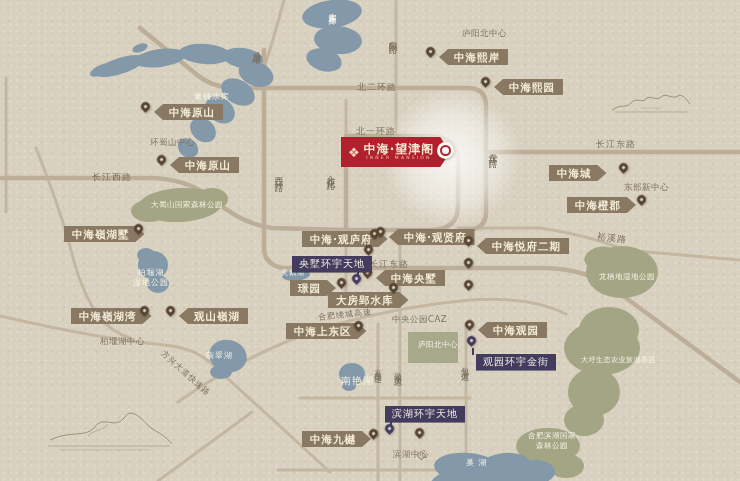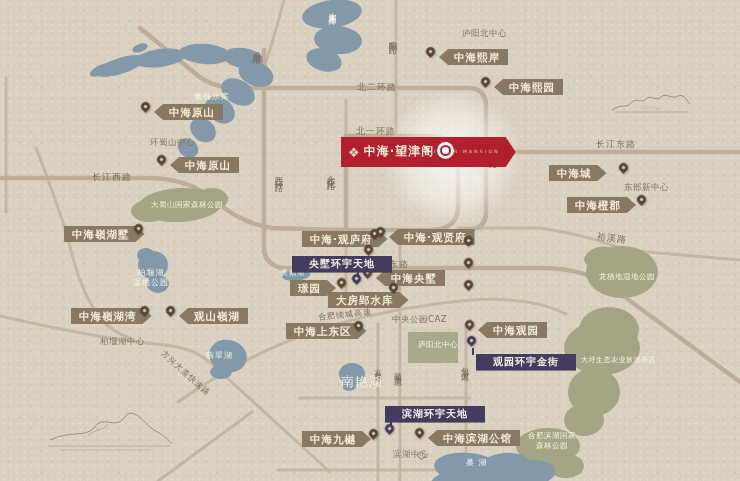--- a/index.html
+++ b/index.html
@@ -20,35 +20,35 @@
   .wl{position:absolute;color:rgba(248,245,232,.95);font-size:8px;letter-spacing:1px;white-space:pre-line;text-align:center;line-height:1.3;}
   .pl{position:absolute;color:rgba(250,248,236,.95);font-size:7.5px;letter-spacing:.5px;white-space:pre-line;text-align:center;line-height:1.35;}
   .v{writing-mode:vertical-rl;text-orientation:upright;letter-spacing:2px;}
   
   .badge{position:absolute;height:16px;line-height:16px;background:#8a7962;color:#f3ecd9;
          font-size:10.5px;font-weight:bold;letter-spacing:1px;white-space:nowrap;
          filter:drop-shadow(0 1px 0 rgba(80,62,42,.45));}
   .b-left{padding:0 8px 0 15px;clip-path:polygon(9px 0,100% 0,100% 100%,9px 100%,0 50%);}
   .b-right{padding:0 15px 0 8px;clip-path:polygon(0 0,calc(100% - 9px) 0,100% 50%,calc(100% - 9px) 100%,0 100%);}
   .purple{position:absolute;height:16px;line-height:16px;background:#433c5f;color:#f1eee4;
-          font-size:10px;font-weight:bold;letter-spacing:1px;padding:0 17px;white-space:nowrap;
+          font-size:10px;font-weight:normal;letter-spacing:1px;padding:0 7px;white-space:nowrap;
           filter:drop-shadow(0 1px 0 rgba(40,34,60,.5));}
   .stem{position:absolute;width:2px;height:7px;background:#433c5f;}
   
   .pin{position:absolute;width:9px;height:9px;background:#584634;border-radius:50% 50% 50% 0;
        transform:rotate(-45deg);filter:drop-shadow(0 1px 1px rgba(60,45,30,.4));}
   .pin::after{content:"";position:absolute;width:3px;height:3px;background:#e9e1cd;border-radius:50%;top:3px;left:3px;}
   .pin.pp{background:#433c5f;}
   
   .hero{position:absolute;left:341px;top:137px;height:30px;display:flex;align-items:center;gap:4px;
         background:#b2202d;color:#f6ead6;padding:0 16px 0 7px;
         clip-path:polygon(0 0,calc(100% - 10px) 0,100% 50%,calc(100% - 10px) 100%,0 100%);
         filter:drop-shadow(0 1px 2px rgba(90,20,25,.5));}
   .hero-logo{font-size:13px;line-height:1;color:#f2ddc2;}
-  .hero-text{display:flex;align-items:center;line-height:1.1;}
+  .hero-text{display:flex;flex-direction:column;align-items:center;line-height:1.1;}
   .hero-text b{font-size:12px;letter-spacing:1px;font-weight:bold;}
   .hero-text i{font-style:normal;font-size:4.5px;letter-spacing:2.2px;color:rgba(250,230,205,.8);}
   .bullseye{position:absolute;left:437px;top:142px;width:17px;height:17px;border-radius:50%;background:#fdfcf7;
             display:flex;align-items:center;justify-content:center;filter:drop-shadow(0 1px 1px rgba(90,20,25,.4));}
   .bullseye::after{content:"";width:7px;height:7px;border:2.5px solid #b2202d;border-radius:50%;}
   .mini-diamond{position:absolute;left:418px;top:452px;width:5px;height:5px;border:1px solid #9a8c72;transform:rotate(45deg);}
 </style>
 </head>
 <body>
 
@@ -164,21 +164,21 @@
   <div class="dl" style="left:392px;top:314px">中央公园CAZ</div>
   <div class="dl" style="left:393px;top:449px">滨湖中心</div>
   <div class="dl" style="left:100px;top:336px">柏堰湖中心</div>
 
   <div class="wl" style="left:194px;top:92px">董铺水库</div>
   <div class="wl v" style="left:326px;top:6px;letter-spacing:1px">大房郢水库</div>
   <div class="wl" style="left:133px;top:268px">柏堰湖
 湿地公园</div>
   <div class="wl" style="left:206px;top:351px">翡翠湖</div>
   <div class="wl" style="left:281px;top:269px;font-size:7px">天鹅湖</div>
-  <div class="wl" style="left:341px;top:374px;font-size:13px">南艳湖</div>
+  <div class="wl" style="left:341px;top:374px;font-size:10px">南艳湖</div>
   <div class="wl" style="left:466px;top:458px">巢  湖</div>
 
   <div class="pl" style="left:151px;top:200px">大蜀山国家森林公园</div>
   <div class="pl" style="left:599px;top:272px">龙栖地湿地公园</div>
   <div class="pl" style="left:418px;top:340px">庐阳北中心</div>
   <div class="pl" style="left:581px;top:356px;font-size:7px">大圩生态农业旅游景区</div>
   <div class="pl" style="left:528px;top:431px">合肥滨湖国家
 森林公园</div>
 
   <div class="badge b-left" style="left:154px;top:104px"><span>中海原山</span></div>
@@ -203,30 +203,30 @@
   <div class="pin" style="left:370px;top:229px"></div>
   <div class="badge b-left" style="left:389px;top:229px"><span>中海·观贤府</span></div>
   <div class="pin" style="left:376px;top:227px"></div>
   <div class="pin" style="left:364px;top:245px"></div>
   <div class="badge b-right" style="left:290px;top:280px"><span>璟园</span></div>
   <div class="pin" style="left:337px;top:278px"></div>
   <div class="badge b-left" style="left:376px;top:270px"><span>中海央墅</span></div>
   <div class="pin" style="left:363px;top:268px"></div>
   <div class="badge b-right" style="left:328px;top:292px"><span>大房郢水库</span></div>
   <div class="pin" style="left:389px;top:283px"></div>
+  <div class="badge b-left" style="left:477px;top:238px"><span>中海悦府二期</span></div>
   <div class="pin" style="left:464px;top:236px"></div>
   <div class="pin" style="left:464px;top:258px"></div>
   <div class="pin" style="left:464px;top:280px"></div>
   <div class="badge b-left" style="left:478px;top:322px"><span>中海观园</span></div>
   <div class="pin" style="left:465px;top:320px"></div>
   <div class="badge b-right" style="left:286px;top:323px"><span>中海上东区</span></div>
   <div class="pin" style="left:354px;top:321px"></div>
   <div class="badge b-right" style="left:302px;top:431px"><span>中海九樾</span></div>
   <div class="pin" style="left:369px;top:429px"></div>
-  <div class="badge b-left" style="left:428px;top:430px"><span>中海滨湖公馆</span></div>
   <div class="pin" style="left:415px;top:428px"></div>
 
   <div class="purple" style="left:292px;top:256px"><span>央墅环宇天地</span></div>
   <div class="stem" style="left:357px;top:269px"></div>
   <div class="pin pp" style="left:352px;top:274px"></div>
   <div class="purple" style="left:476px;top:354px"><span>观园环宇金街</span></div>
   <div class="stem" style="left:472px;top:348px"></div>
   <div class="pin pp" style="left:467px;top:336px"></div>
   <div class="purple" style="left:385px;top:406px"><span>滨湖环宇天地</span></div>
   <div class="stem" style="left:390px;top:419px"></div>

